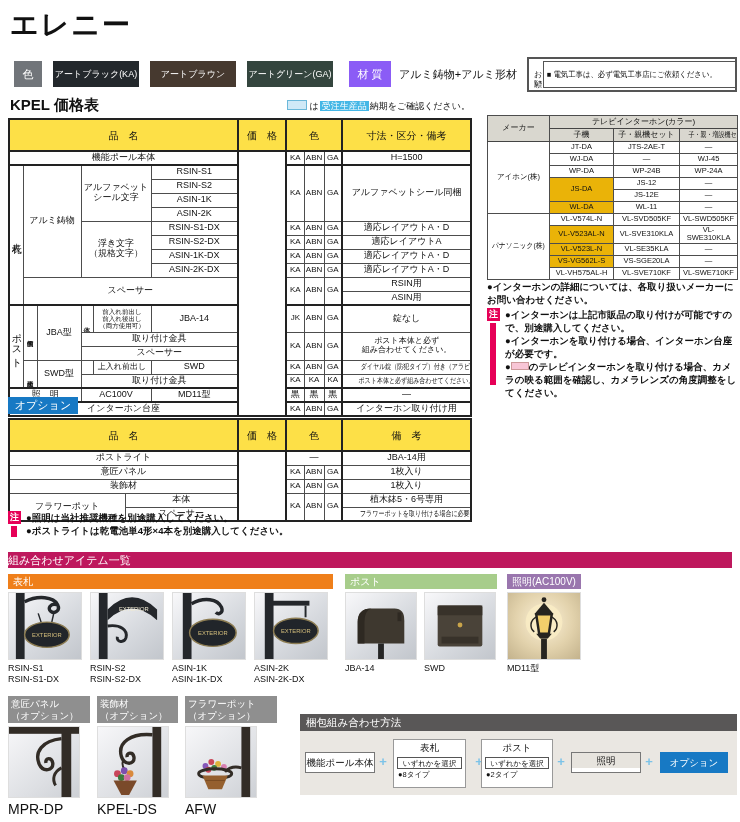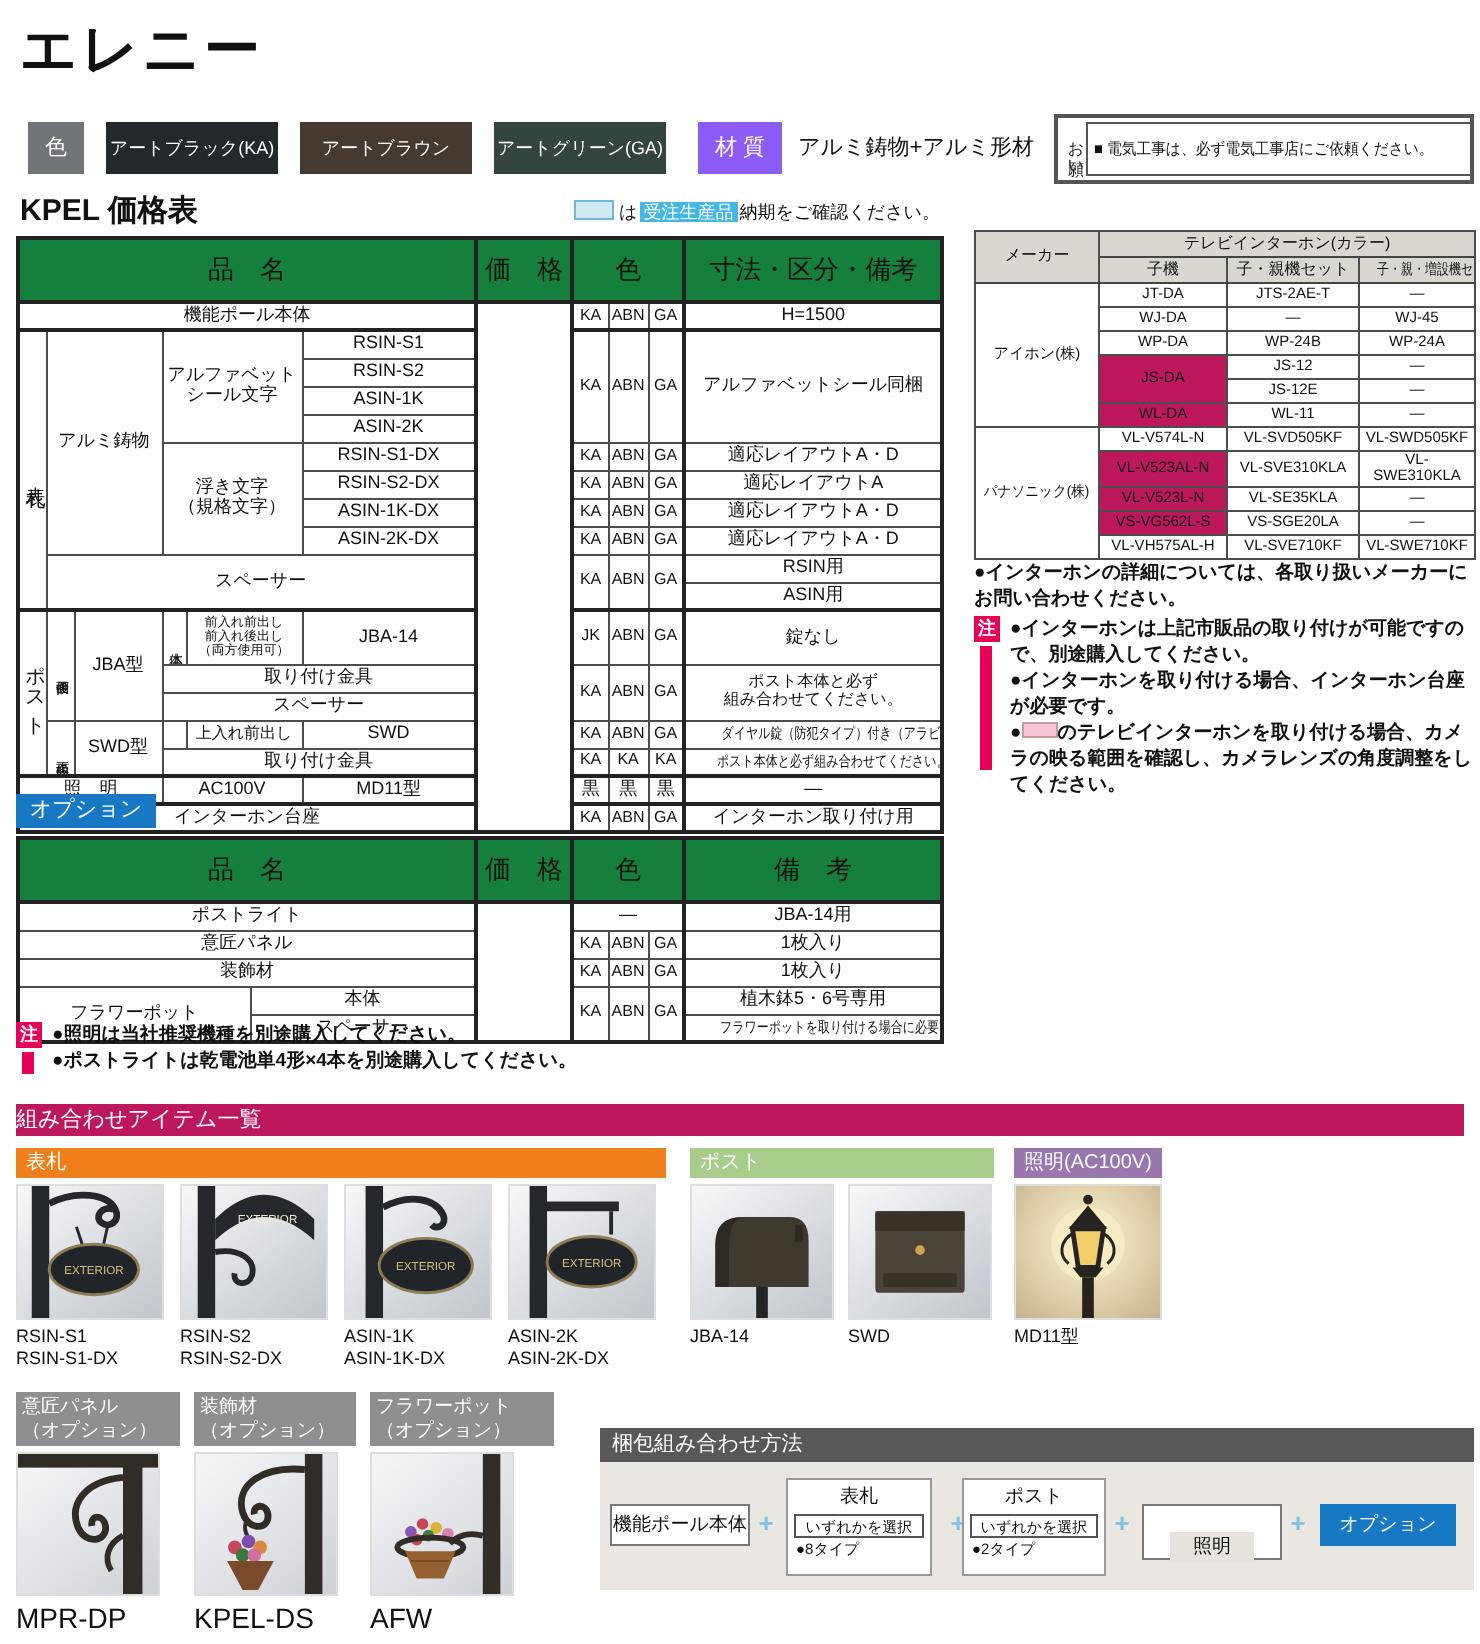--- a/index.html
+++ b/index.html
@@ -22,21 +22,21 @@
 .onegai .inner span { display:inline-block; transform:scaleX(0.92); transform-origin:left; white-space:nowrap; }
 
 .kpeltitle { left:10px; top:96px; font-size:15px; font-weight:bold; }
 .legend { left:237px; top:100px; width:233px; text-align:right; font-size:9px; }
 .legend .lsw { display:inline-block; width:20px; height:10px; background:#cfe9f7; border:1px solid #6bb8da; vertical-align:-1px; margin-right:3px; }
 .legend .badge { background:#45b7e6; color:#fff; padding:0 2px; margin:0 1px; }
 table { border-collapse:collapse; table-layout:fixed; }
 td { border:1px solid #4d4d4d; text-align:center; vertical-align:middle; overflow:hidden; padding:0 1px; line-height:1.1; }
 .kpel { position:absolute; left:8px; top:118px; width:462px; font-size:9px; border:2px solid #222; }
 .kpel td { height:14px; }
-tr.hrow td { background:#15803d; font-size:13px; border-bottom:2px solid #222; height:32px; }
+tr.hrow td { background:#fde047; font-size:10px; border-bottom:2px solid #222; height:32px; }
 tr.tall td { height:27px; }
 .t2 { border-top:2px solid #222 !important; }
 .l2 { border-left:2px solid #222 !important; }
 .lr2 { border-left:2px solid #222 !important; border-right:2px solid #222 !important; }
 .v { writing-mode:vertical-rl; text-orientation:upright; display:inline-block; line-height:1; letter-spacing:1px; }
 .v.big { font-size:10px; }
 .v.mid { font-size:7px; letter-spacing:0; }
 .v.tny { font-size:6.5px; letter-spacing:0; }
 .pre { white-space:pre-line; }
 .sm { font-size:8px; }
@@ -44,21 +44,21 @@
 .sq { display:inline-block; transform:scaleX(0.8); transform-origin:center; white-space:nowrap; font-size:7.5px; }
 .sq9 { display:inline-block; transform:scaleX(0.9); transform-origin:center; white-space:nowrap; }
 
 .optlabel { left:8px; top:397px; width:70px; height:17px; background:#1779c4; color:#fff; font-size:11px; text-align:center; line-height:17px; }
 .opt { position:absolute; left:8px; top:418px; width:462px; font-size:9px; border:2px solid #222; }
 .opt td { height:14px; }
 
 .iph { position:absolute; left:487px; top:115px; width:250px; font-size:7.5px; border:1.5px solid #444; }
 .iph td { height:12px; }
 .iph tr.hrow td { background:#d9d7cf; font-size:8px; border-bottom:1px solid #444; height:13px; }
-.pink { background:#be185d; }
+.pink { background:#eab308; }
 
 .chu { position:absolute; }
 .chu .badge { position:absolute; left:0; top:0; width:13px; height:13px; background:#e60057; color:#fff; font-size:9px; font-weight:bold; text-align:center; line-height:13px; }
 .chu .strip { position:absolute; left:3px; top:15px; width:6px; background:#e60057; }
 .chu .body { margin-left:18px; font-size:9.5px; font-weight:bold; line-height:13px; }
 .iphnote { position:absolute; left:487px; top:280px; width:250px; font-size:9.5px; font-weight:bold; line-height:13px; }
 .pinkswatch { display:inline-block; width:18px; height:8px; background:#f8c6d6; border:1px solid #c99; vertical-align:0; }
 
 .blackbar { left:8px; top:552px; width:724px; height:16px; background:#be185d; color:#fff; font-size:11px; line-height:16px; }
 .catbar { position:absolute; top:574px; height:15px; color:#fff; font-size:10px; line-height:15px; padding-left:5px; }
@@ -81,21 +81,21 @@
 .konpopanel { left:300px; top:731px; width:437px; height:64px; background:#eae7e2; }
 .kbox { position:absolute; background:#fff; border:1px solid #777; text-align:center; }
 .k-pole { left:5px; top:21px; width:70px; height:21px; font-size:9.5px; line-height:19px; }
 .k-plus { position:absolute; top:23px; width:12px; text-align:center; font-size:13px; font-weight:bold; color:#7cc3e8; }
 .kp1{left:77px}.kp2{left:173px}.kp3{left:255px}.kp4{left:343px}
 .k-group { position:absolute; top:8px; height:49px; background:#fff; border:1px solid #999; }
 .kg1 { left:93px; width:73px; } .kg2 { left:181px; width:72px; }
 .k-gtitle { font-size:9.5px; text-align:center; margin-top:2px; }
 .k-gsel { border:1px solid #555; margin:2px 3px 1px 3px; font-size:7.5px; height:12px; line-height:11px; text-align:center; }
 .k-gtype { font-size:7.5px; margin-left:4px; text-align:left; }
-.k-light { left:271px; top:21px; width:70px; height:21px; padding:13px; }
+.k-light { left:271px; top:21px; width:70px; height:21px; padding:0; }
 .k-light div { background:#e7e4de; height:15px; line-height:15px; font-size:9.5px; }
 .k-opt { position:absolute; left:360px; top:21px; width:68px; height:21px; background:#1779c4; color:#fff; font-size:9.5px; line-height:21px; text-align:center; }
 svg { display:block; }
 </style>
 </head>
 <body>
 
 <div class="page">
 
   <div class="abs title">エレニー</div>

